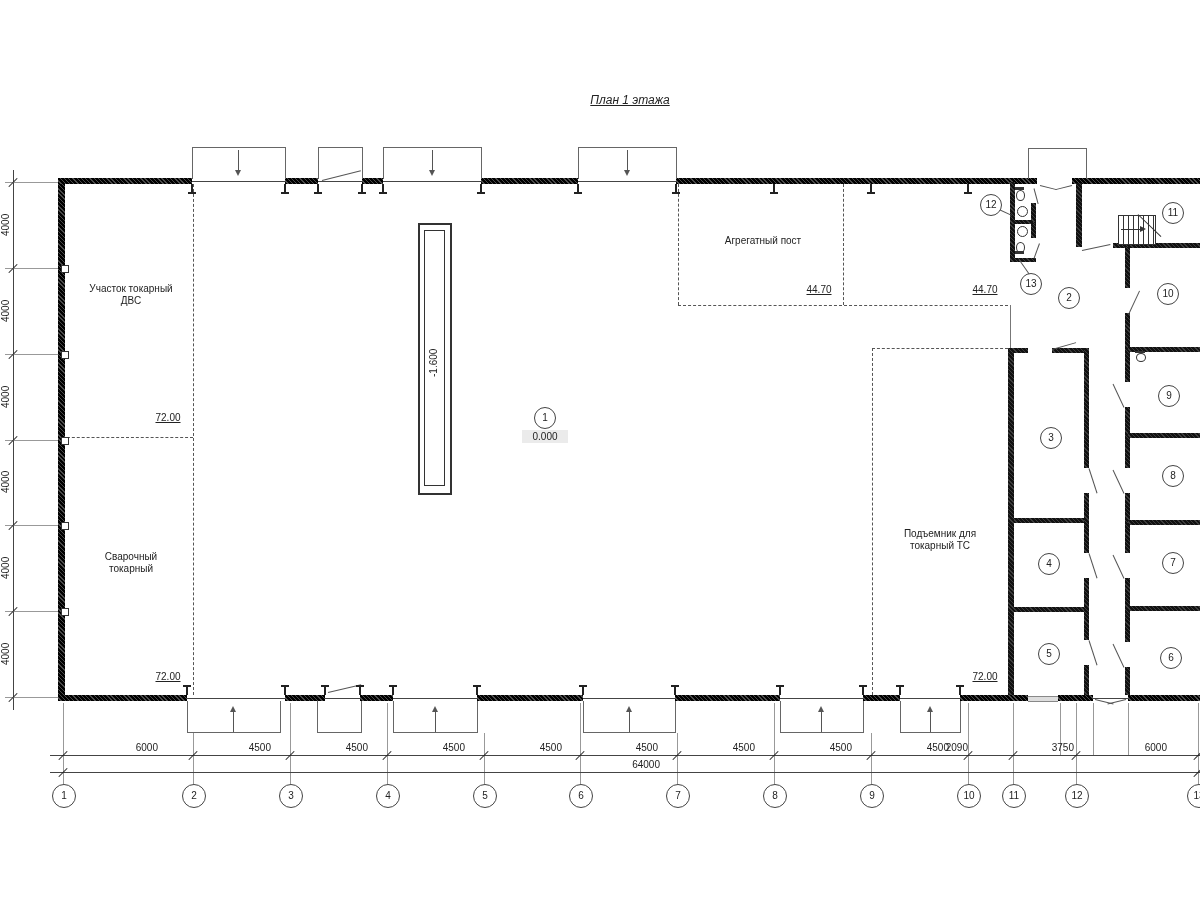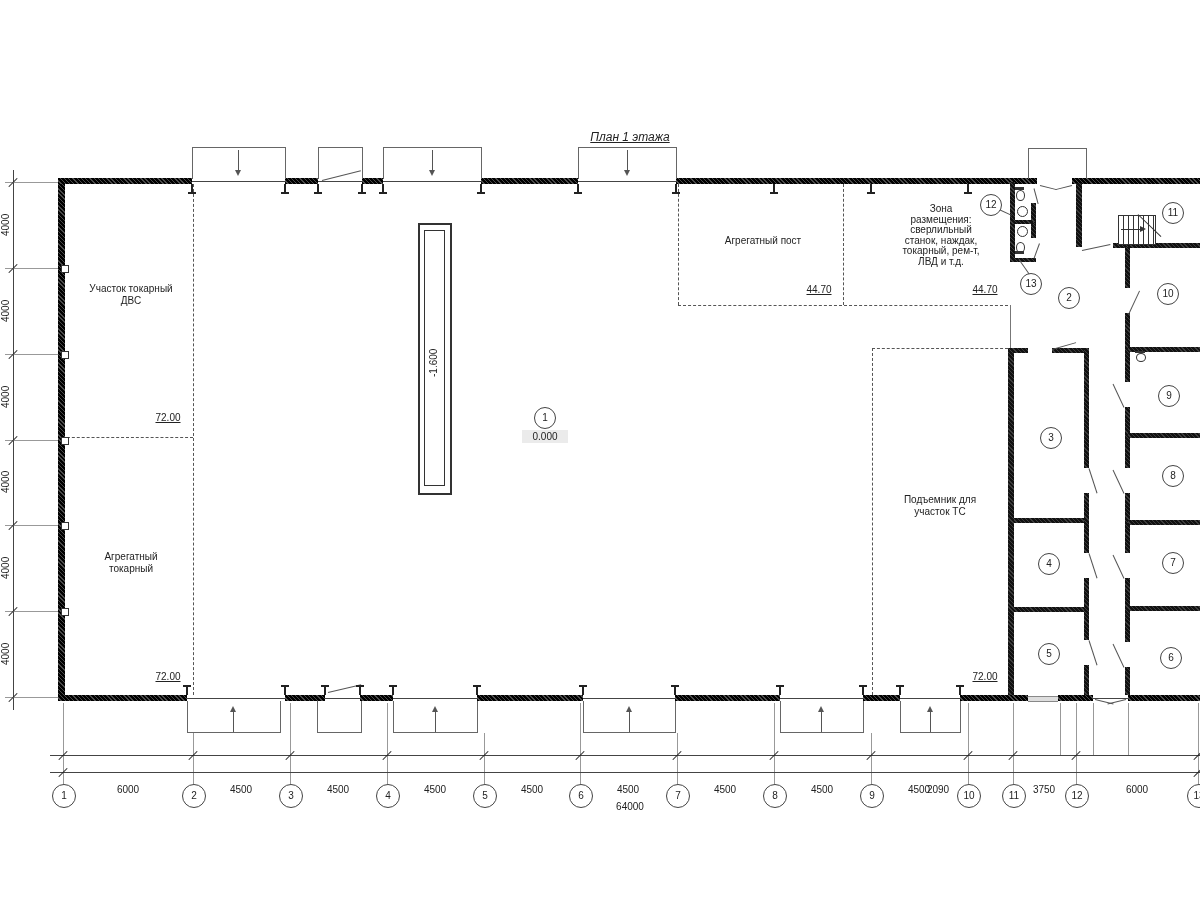--- a/index.html
+++ b/index.html
@@ -27,22 +27,22 @@
   .harr::after{content:'';position:absolute;right:-6px;top:-3px;border:3px solid transparent;border-left:6px solid #333;}
   
   .sw{position:absolute;height:1px;background:#555;transform-origin:left center;}
   
   .bub{position:absolute;width:20px;height:20px;border:1px solid #444;border-radius:50%;
        background:#fff;font-size:10px;line-height:20px;text-align:center;}
   .axbub{width:22px;height:22px;line-height:22px;}
   
   .lbl{position:absolute;font-size:10px;line-height:12px;text-align:center;color:#222;}
   .area{position:absolute;font-size:10px;text-decoration:underline;text-align:center;color:#222;}
-  .title{position:absolute;font-size:12px;font-style:italic;text-decoration:underline;text-align:center;margin-top:37px;}
-  .dim{position:absolute;font-size:10px;text-align:center;color:#222;margin-top:42px;}
+  .title{position:absolute;font-size:12px;font-style:italic;text-decoration:underline;text-align:center;}
+  .dim{position:absolute;font-size:10px;text-align:right;color:#222;}
   .vdim{position:absolute;font-size:10px;color:#222;writing-mode:vertical-rl;transform:rotate(180deg);
         text-align:center;height:60px;width:12px;}
   .pitlbl{position:absolute;font-size:10px;color:#222;writing-mode:vertical-rl;transform:rotate(180deg);
         background:#fff;padding:1px 0;}
   .lvlbox{position:absolute;font-size:10px;text-align:center;background:#ebebeb;padding:1px 2px;}
   
   .colsq{position:absolute;width:6px;height:6px;border:1px solid #333;background:#fff;}
   .jt{position:absolute;width:2px;height:8px;background:#222;top:184px;}
   .jt::after{content:'';position:absolute;left:-3px;bottom:-2px;width:8px;height:2px;background:#222;}
   .jb{position:absolute;width:2px;height:8px;background:#222;top:687px;}
@@ -207,38 +207,30 @@
   <div class="bub" style="left:1158px;top:385px;">9</div>
   <div class="bub" style="left:1157px;top:283px;">10</div>
   <div class="bub" style="left:1162px;top:202px;">11</div>
 
   <div class="lbl" style="left:61px;top:283px;width:140px;">
     <div>Участок токарный</div>
     <div>ДВС</div>
   </div>
   <div class="area" style="left:148px;top:412px;width:40px;">72.00</div>
   <div class="lbl" style="left:61px;top:551px;width:140px;">
-    <div>Агрегатный</div>
+    <div>Сварочный</div>
     <div>токарный</div>
   </div>
   <div class="area" style="left:148px;top:671px;width:40px;">72.00</div>
   <div class="lbl" style="left:688px;top:235px;width:150px;">Агрегатный пост</div>
   <div class="area" style="left:797px;top:284px;width:44px;">44.70</div>
-  <div class="lbl" style="left:878px;top:204px;width:126px;line-height:10.5px;">
-    <div>Зона</div>
-    <div>размещения:</div>
-    <div>сверлильный</div>
-    <div>станок, наждак,</div>
-    <div>токарный, рем-т,</div>
-    <div>ЛВД и т.д.</div>
-  </div>
   <div class="area" style="left:963px;top:284px;width:44px;">44.70</div>
-  <div class="lbl" style="left:870px;top:494px;width:140px;">
+  <div class="lbl" style="left:870px;top:528px;width:140px;">
     <div>Подъемник для</div>
-    <div>участок ТС</div>
+    <div>токарный ТС</div>
   </div>
   <div class="area" style="left:963px;top:671px;width:44px;">72.00</div>
 
   <div class="colsq" style="left:61px;top:265px;"></div>
   <div class="colsq" style="left:61px;top:351px;"></div>
   <div class="colsq" style="left:61px;top:437px;"></div>
   <div class="colsq" style="left:61px;top:522px;"></div>
   <div class="colsq" style="left:61px;top:608px;"></div>
   <div class="jt" style="left:191px;"></div>
   <div class="jt" style="left:284px;"></div>

